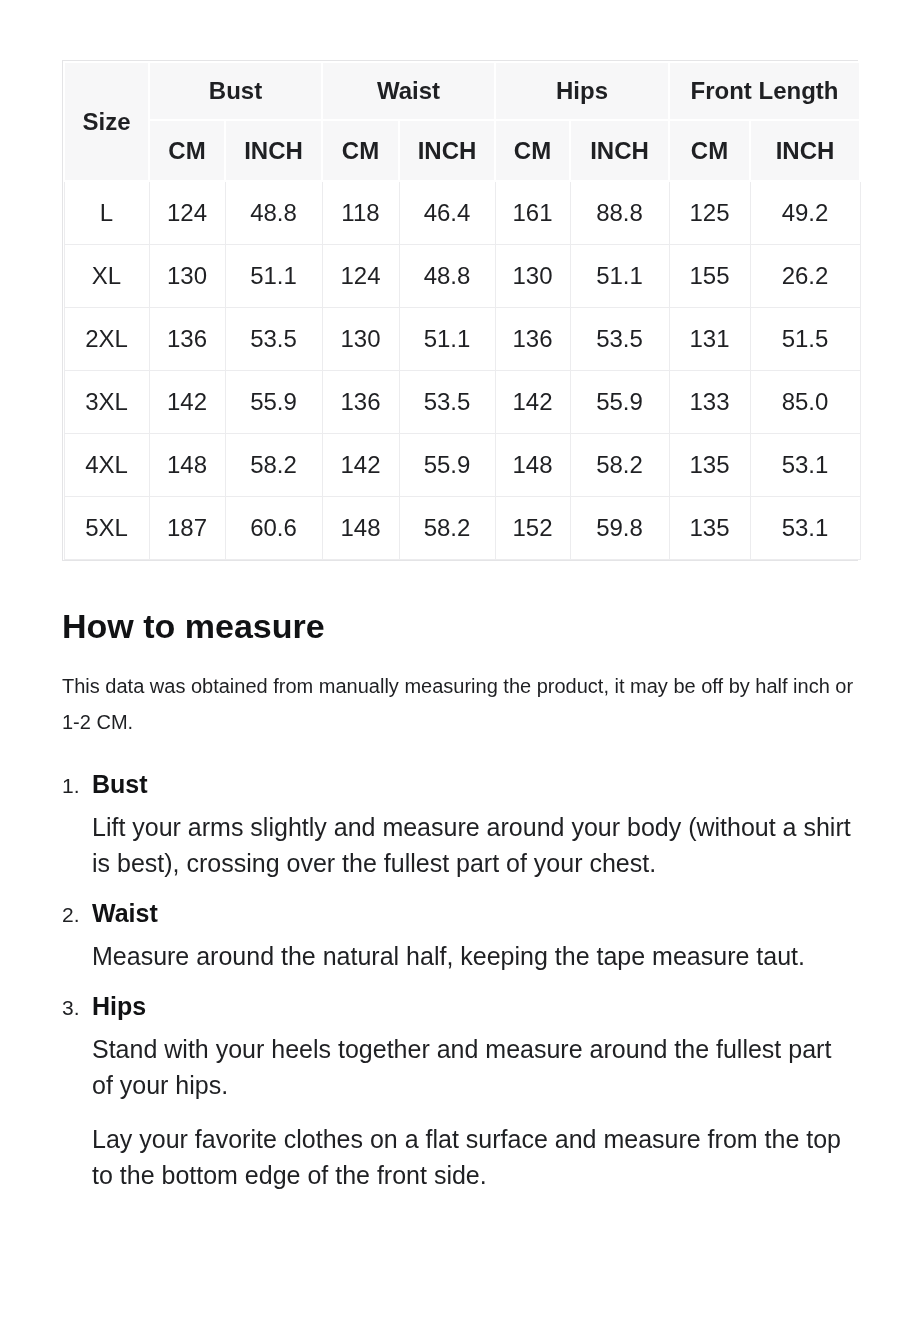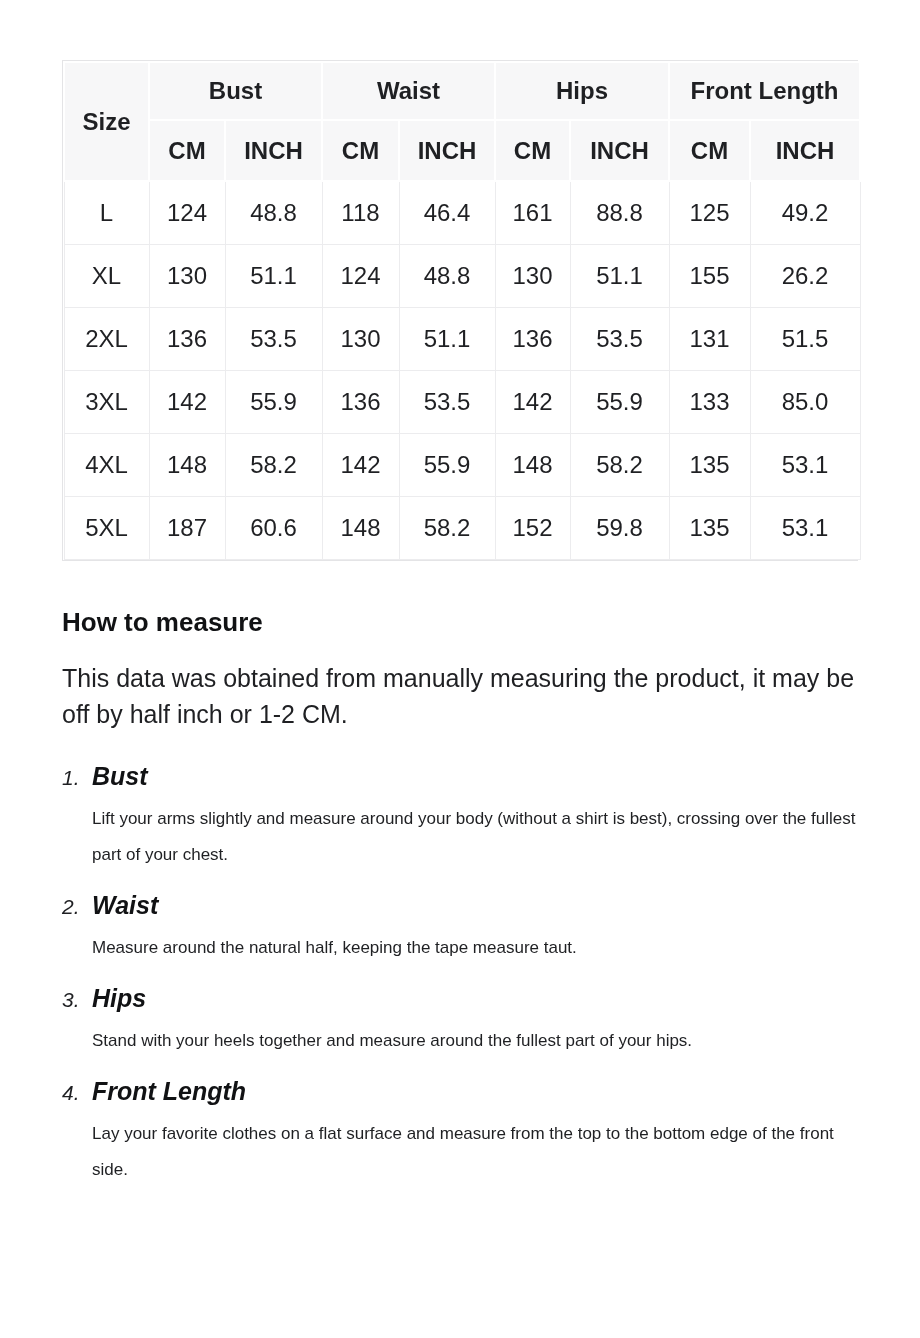--- a/index.html
+++ b/index.html
@@ -38,46 +38,46 @@
     font-size: 24px;
     color: #1f2023;
     text-align: center;
     vertical-align: middle;
     padding: 0;
     background: #ffffff;
   }
 
   
   h2.htm-heading {
-    font-size: 26px;
+    font-size: 34px;
     font-weight: bold;
     margin: 46px 0 0 0;
     color: #111214;
   }
   p.htm-intro {
-    font-size: 25px;
+    font-size: 20px;
     line-height: 36px;
     margin: 22px 0 30px 0;
   }
   .step { margin: 0 0 14px 0; }
-  .step-title { margin: 0 0 10px 0; font-style: italic; }
+  .step-title { margin: 0 0 10px 0; }
   .step-num {
     display: inline-block;
     width: 30px;
     font-size: 21px;
     color: #1f2023;
   }
   .step-label {
     font-size: 25px;
     font-weight: bold;
     color: #111214;
   }
   .step-desc {
     margin: 0 0 18px 30px;
-    font-size: 17px;
+    font-size: 25px;
     line-height: 36px;
   }
 </style>
 </head>
 <body>
 
 <div class="page">
 
   <div class="table-wrap">
     <table class="size-chart">
@@ -202,20 +202,17 @@
     </div>
 
     <div class="step">
       <div class="step-title">
         <span class="step-num">3.</span><span class="step-label">Hips</span>
       </div>
       <p class="step-desc">Stand with your heels together and measure around the fullest part of your hips.</p>
     </div>
 
     <div class="step">
-      <div class="step-title">
-        <span class="step-num">4.</span><span class="step-label">Front Length</span>
-      </div>
       <p class="step-desc">Lay your favorite clothes on a flat surface and measure from the top to the bottom edge of the front side.</p>
     </div>
 
   </div>
 </div>
 
 </body></html>

